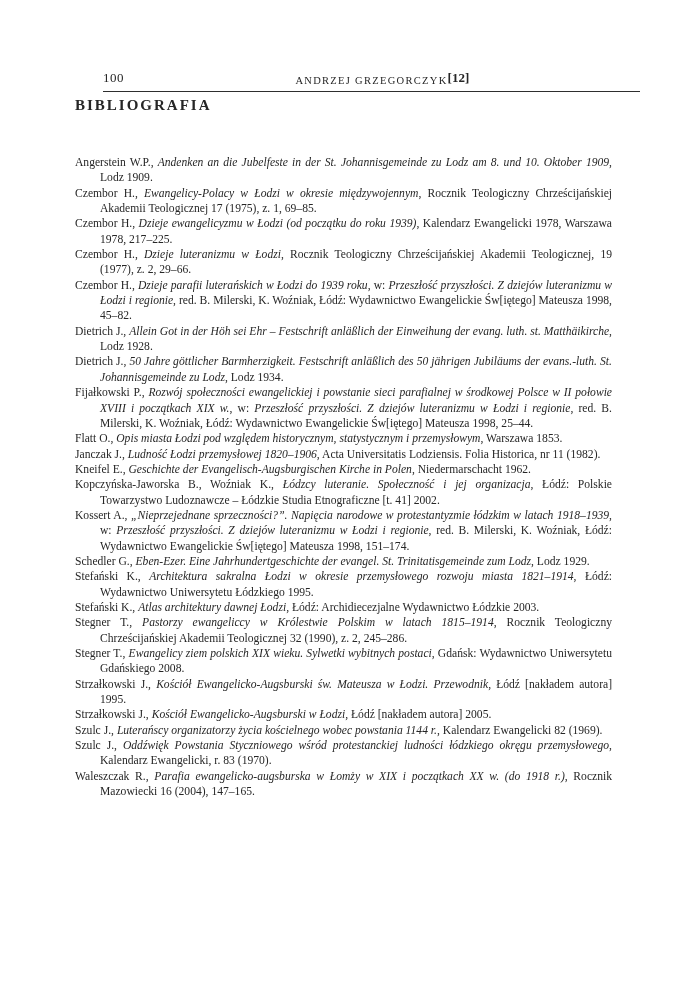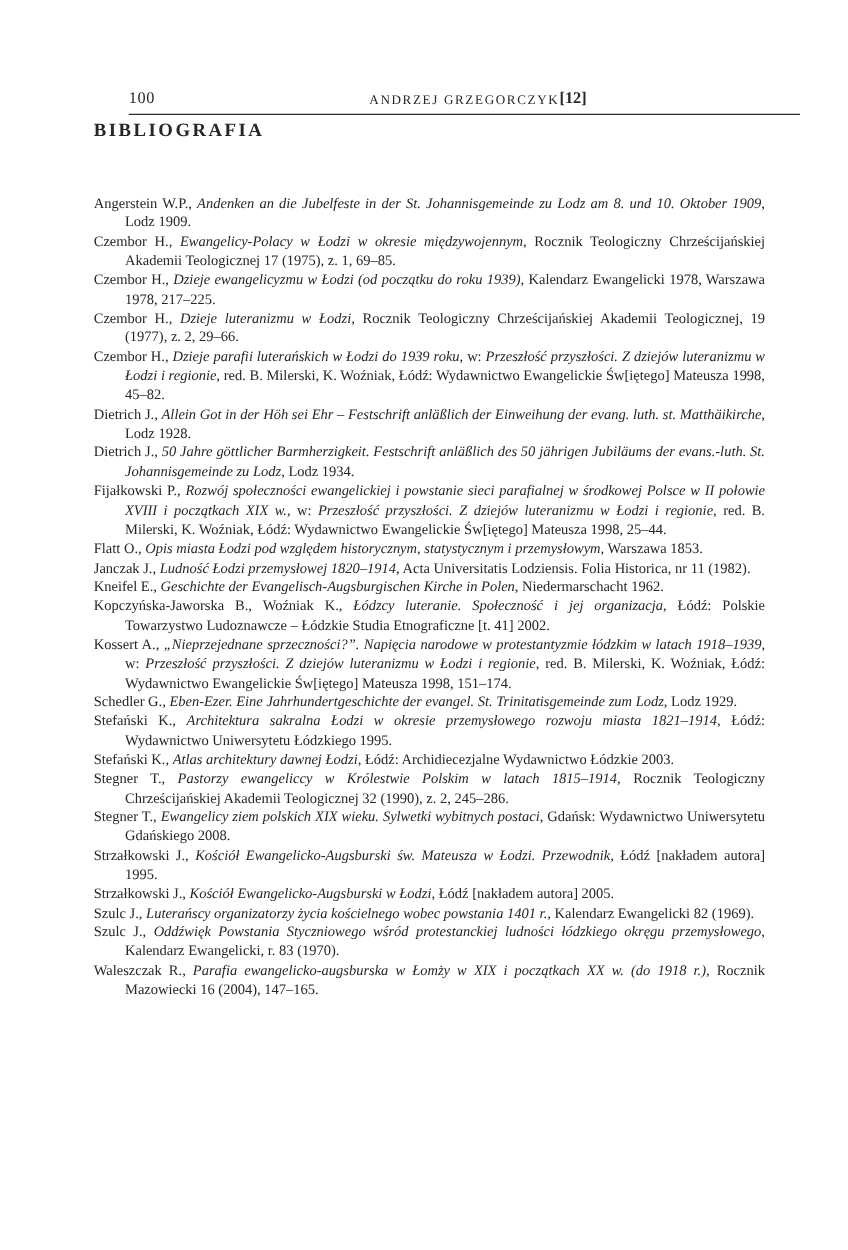--- a/index.html
+++ b/index.html
@@ -83,29 +83,29 @@
   <div class="bib-list">
       <p class="entry"><span>Angerstein W.P., </span><span class="it">Andenken an die Jubelfeste in der St. Johannisgemeinde zu Lodz am 8. und 10. Oktober 1909</span><span>, Lodz 1909.</span></p>
       <p class="entry"><span>Czembor H., </span><span class="it">Ewangelicy-Polacy w Łodzi w okresie międzywojennym</span><span>, Rocznik Teologiczny Chrześcijańskiej Akademii Teologicznej 17 (1975), z. 1, 69–85.</span></p>
       <p class="entry"><span>Czembor H., </span><span class="it">Dzieje ewangelicyzmu w Łodzi (od początku do roku 1939)</span><span>, Kalendarz Ewangelicki 1978, Warszawa 1978, 217–225.</span></p>
       <p class="entry"><span>Czembor H., </span><span class="it">Dzieje luteranizmu w Łodzi</span><span>, Rocznik Teologiczny Chrześcijańskiej Akademii Teologicznej, 19 (1977), z. 2, 29–66.</span></p>
       <p class="entry"><span>Czembor H., </span><span class="it">Dzieje parafii luterańskich w Łodzi do 1939 roku</span><span>, w: </span><span class="it">Przeszłość przyszłości. Z dziejów luteranizmu w Łodzi i regionie</span><span>, red. B. Milerski, K. Woźniak, Łódź: Wydawnictwo Ewangelickie Św[iętego] Mateusza 1998, 45–82.</span></p>
       <p class="entry"><span>Dietrich J., </span><span class="it">Allein Got in der Höh sei Ehr – Festschrift anläßlich der Einweihung der evang. luth. st. Matthäikirche</span><span>, Lodz 1928.</span></p>
       <p class="entry"><span>Dietrich J., </span><span class="it">50 Jahre göttlicher Barmherzigkeit. Festschrift anläßlich des 50 jährigen Jubiläums der evans.-luth. St. Johannisgemeinde zu Lodz</span><span>, Lodz 1934.</span></p>
       <p class="entry"><span>Fijałkowski P., </span><span class="it">Rozwój społeczności ewangelickiej i powstanie sieci parafialnej w środkowej Polsce w II połowie XVIII i początkach XIX w.</span><span>, w: </span><span class="it">Przeszłość przyszłości. Z dziejów luteranizmu w Łodzi i regionie</span><span>, red. B. Milerski, K. Woźniak, Łódź: Wydawnictwo Ewangelickie Św[iętego] Mateusza 1998, 25–44.</span></p>
       <p class="entry"><span>Flatt O., </span><span class="it">Opis miasta Łodzi pod względem historycznym, statystycznym i przemysłowym</span><span>, Warszawa 1853.</span></p>
-      <p class="entry"><span>Janczak J., </span><span class="it">Ludność Łodzi przemysłowej 1820–1914</span><span>, Acta Universitatis Lodziensis. Folia Historica, nr 11 (1982).</span></p>
+      <p class="entry"><span>Janczak J., </span><span class="it">Ludność Łodzi przemysłowej 1820–1906</span><span>, Acta Universitatis Lodziensis. Folia Historica, nr 11 (1982).</span></p>
       <p class="entry"><span>Kneifel E., </span><span class="it">Geschichte der Evangelisch-Augsburgischen Kirche in Polen</span><span>, Niedermarschacht 1962.</span></p>
       <p class="entry"><span>Kopczyńska-Jaworska B., Woźniak K., </span><span class="it">Łódzcy luteranie. Społeczność i jej organizacja</span><span>, Łódź: Polskie Towarzystwo Ludoznawcze – Łódzkie Studia Etnograficzne [t. 41] 2002.</span></p>
       <p class="entry"><span>Kossert A., </span><span class="it">„Nieprzejednane sprzeczności?”. Napięcia narodowe w protestantyzmie łódzkim w latach 1918–1939</span><span>, w: </span><span class="it">Przeszłość przyszłości. Z dziejów luteranizmu w Łodzi i regionie</span><span>, red. B. Milerski, K. Woźniak, Łódź: Wydawnictwo Ewangelickie Św[iętego] Mateusza 1998, 151–174.</span></p>
       <p class="entry"><span>Schedler G., </span><span class="it">Eben-Ezer. Eine Jahrhundertgeschichte der evangel. St. Trinitatisgemeinde zum Lodz</span><span>, Lodz 1929.</span></p>
       <p class="entry"><span>Stefański K., </span><span class="it">Architektura sakralna Łodzi w okresie przemysłowego rozwoju miasta 1821–1914</span><span>, Łódź: Wydawnictwo Uniwersytetu Łódzkiego 1995.</span></p>
       <p class="entry"><span>Stefański K., </span><span class="it">Atlas architektury dawnej Łodzi</span><span>, Łódź: Archidiecezjalne Wydawnictwo Łódzkie 2003.</span></p>
       <p class="entry"><span>Stegner T., </span><span class="it">Pastorzy ewangeliccy w Królestwie Polskim w latach 1815–1914</span><span>, Rocznik Teologiczny Chrześcijańskiej Akademii Teologicznej 32 (1990), z. 2, 245–286.</span></p>
       <p class="entry"><span>Stegner T., </span><span class="it">Ewangelicy ziem polskich XIX wieku. Sylwetki wybitnych postaci</span><span>, Gdańsk: Wydawnictwo Uniwersytetu Gdańskiego 2008.</span></p>
       <p class="entry"><span>Strzałkowski J., </span><span class="it">Kościół Ewangelicko-Augsburski św. Mateusza w Łodzi. Przewodnik</span><span>, Łódź [nakładem autora] 1995.</span></p>
       <p class="entry"><span>Strzałkowski J., </span><span class="it">Kościół Ewangelicko-Augsburski w Łodzi</span><span>, Łódź [nakładem autora] 2005.</span></p>
-      <p class="entry"><span>Szulc J., </span><span class="it">Luterańscy organizatorzy życia kościelnego wobec powstania 1401 r.</span><span>, Kalendarz Ewangelicki 82 (1969).</span></p>
+      <p class="entry"><span>Szulc J., </span><span class="it">Luterańscy organizatorzy życia kościelnego wobec powstania 1144 r.</span><span>, Kalendarz Ewangelicki 82 (1969).</span></p>
       <p class="entry"><span>Szulc J., </span><span class="it">Oddźwięk Powstania Styczniowego wśród protestanckiej ludności łódzkiego okręgu przemysłowego</span><span>, Kalendarz Ewangelicki, r. 83 (1970).</span></p>
       <p class="entry"><span>Waleszczak R., </span><span class="it">Parafia ewangelicko-augsburska w Łomży w XIX i początkach XX w. (do 1918 r.)</span><span>, Rocznik Mazowiecki 16 (2004), 147–165.</span></p>
     </div>
 
 </div>
 
 </body></html>

